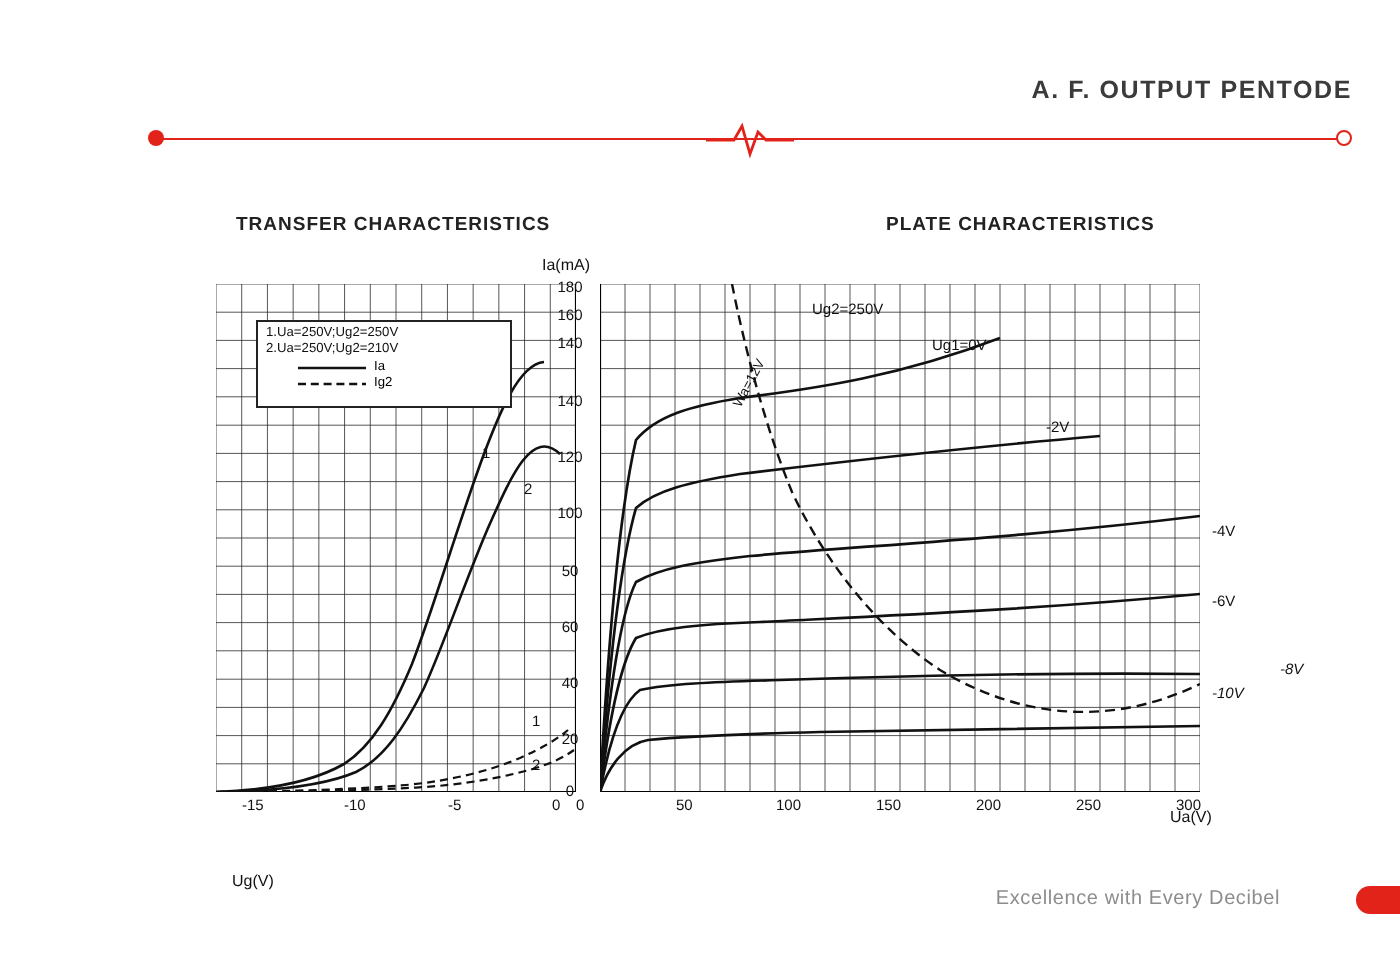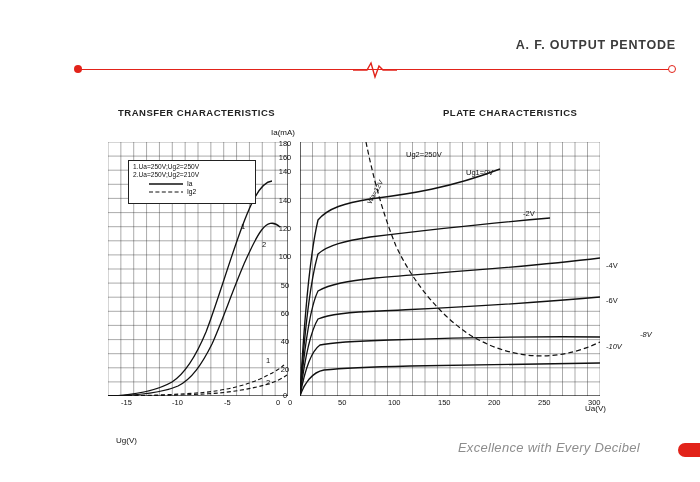--- a/index.html
+++ b/index.html
@@ -159,24 +159,23 @@
     color: #111;
     white-space: nowrap;
     transform-origin: left bottom;
   }
 
   
   .footer-text {
     position: absolute;
     right: 60px;
     bottom: 27px;
-    font-size: 13px;
+    font-size: 10px;
     color: #8d8d8d;
     letter-spacing: 0.3px;
-    font-style: italic;
   }
   .footer-pill {
     position: absolute;
     right: -8px;
     bottom: 25px;
     width: 30px;
     height: 14px;
     border-radius: 7px;
     background: #e2231a;
   }

